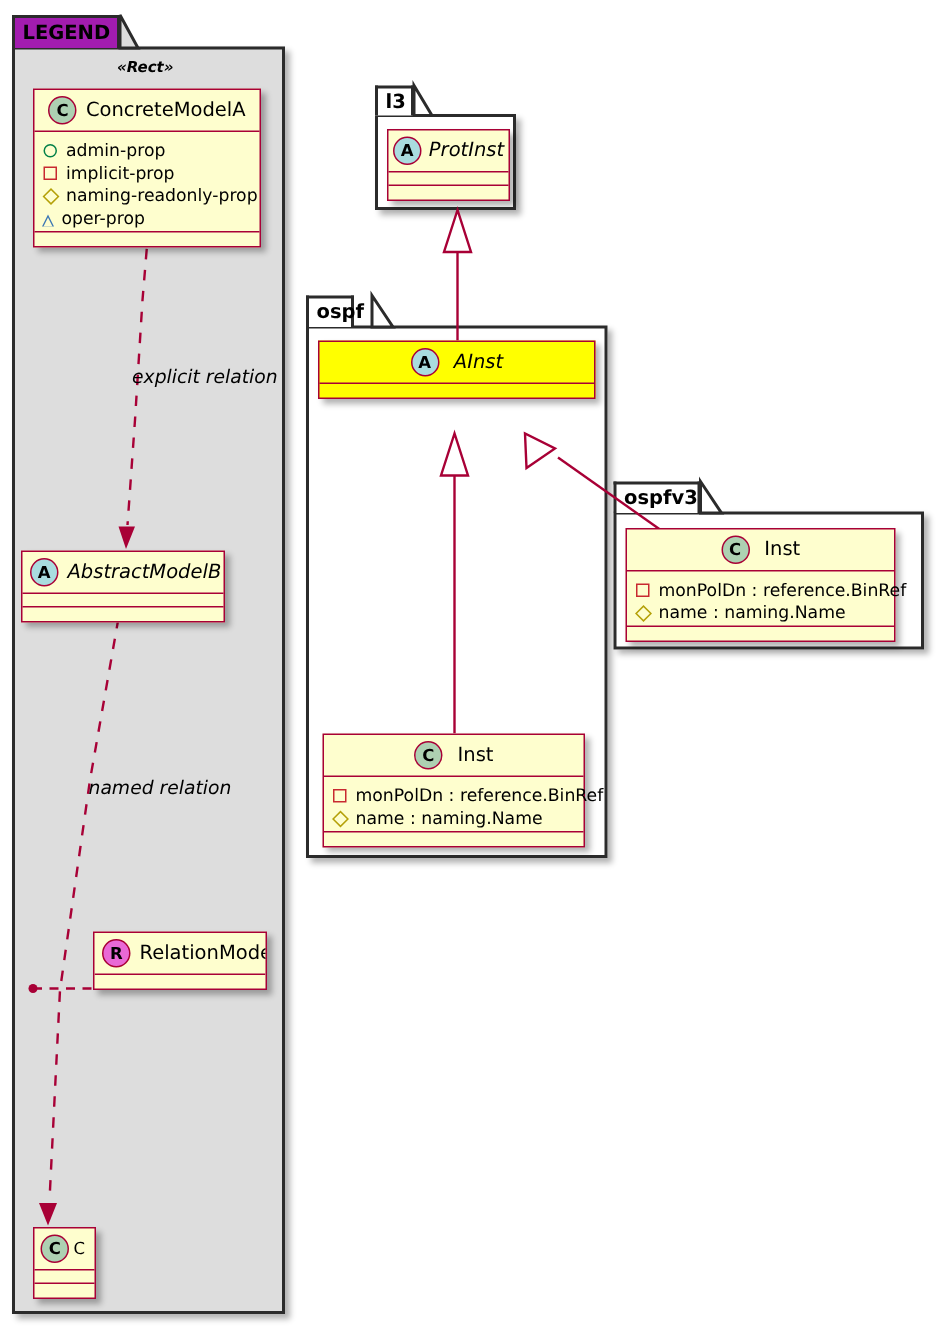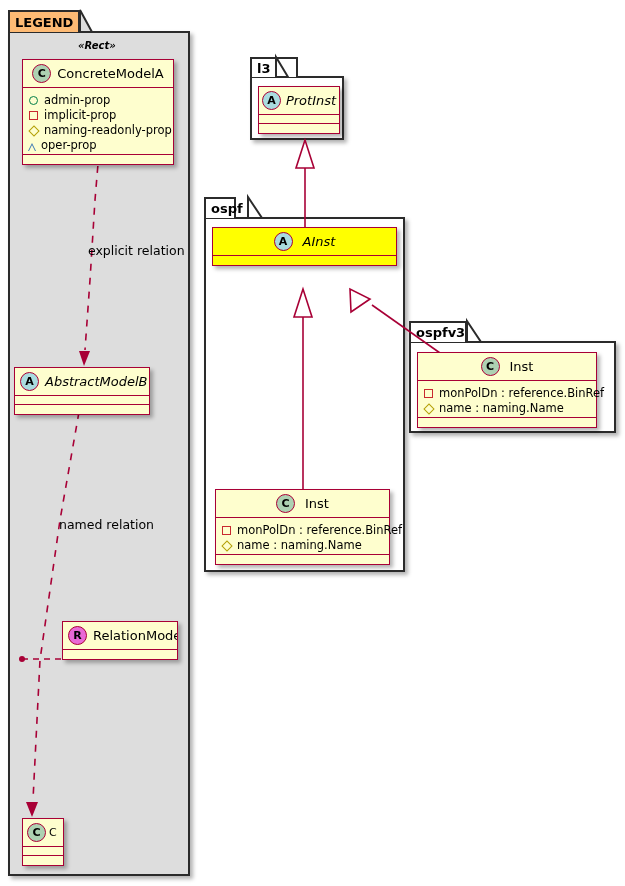--- a/index.html
+++ b/index.html
@@ -41,21 +41,21 @@
     line-height: 1;
     padding: 4px 4px 3px 5px;
     white-space: nowrap;
     z-index: 4;
   }
 
   
   #legend-frame {
     background: #dddddd;
   }
-  #legend-tab { background: #fdba74; }
+  #legend-tab { background: #a21caf; }
 
   
   .pkg-white { background: #ffffff; }
 
   
   .cls {
     position: absolute;
     box-sizing: border-box;
     background: #fefece;
     border: 1px solid #a80036;
@@ -190,20 +190,21 @@
     z-index: 5;
   }
 
   
   .edge-label {
     position: absolute;
     font-size: 12.5px;
     color: #000000;
     white-space: nowrap;
     z-index: 7;
+    font-style: italic;
   }
 
   svg.links {
     position: absolute;
     left: 0; top: 0;
     width: 625px;
     height: 886px;
     z-index: 5;
     pointer-events: none;
   }
@@ -268,21 +269,21 @@
       <span class="badge badge-C">C</span>
       <span class="cls-name small">C</span>
     </div>
     <div class="cls-attrs" style="height:9px; padding:0;"></div>
     <div class="cls-foot"></div>
   </div>
 
   <div class="edge-label" style="left:88px; top:243px;">explicit relation</div>
   <div class="edge-label" style="left:59px; top:517px;">named relation</div>
 
-  <div class="pkg-tab pkg-white" style="left:250px; top:57px; width:48px; height:20px; padding-top:3px;">
+  <div class="pkg-tab pkg-white" style="left:250px; top:57px; width:26px; height:20px; padding-top:3px;">
     <span>l3</span>
   </div>
   <div class="pkg pkg-white" style="left:250px; top:76px; width:94px; height:64px;"></div>
 
   <div class="cls" style="left:258px; top:86px; width:82px;">
     <div class="cls-head" style="gap:5px;">
       <span class="badge badge-A">A</span>
       <span class="cls-name abstract">ProtInst</span>
     </div>
     <div class="cls-attrs" style="height:9px; padding:0;"></div>

